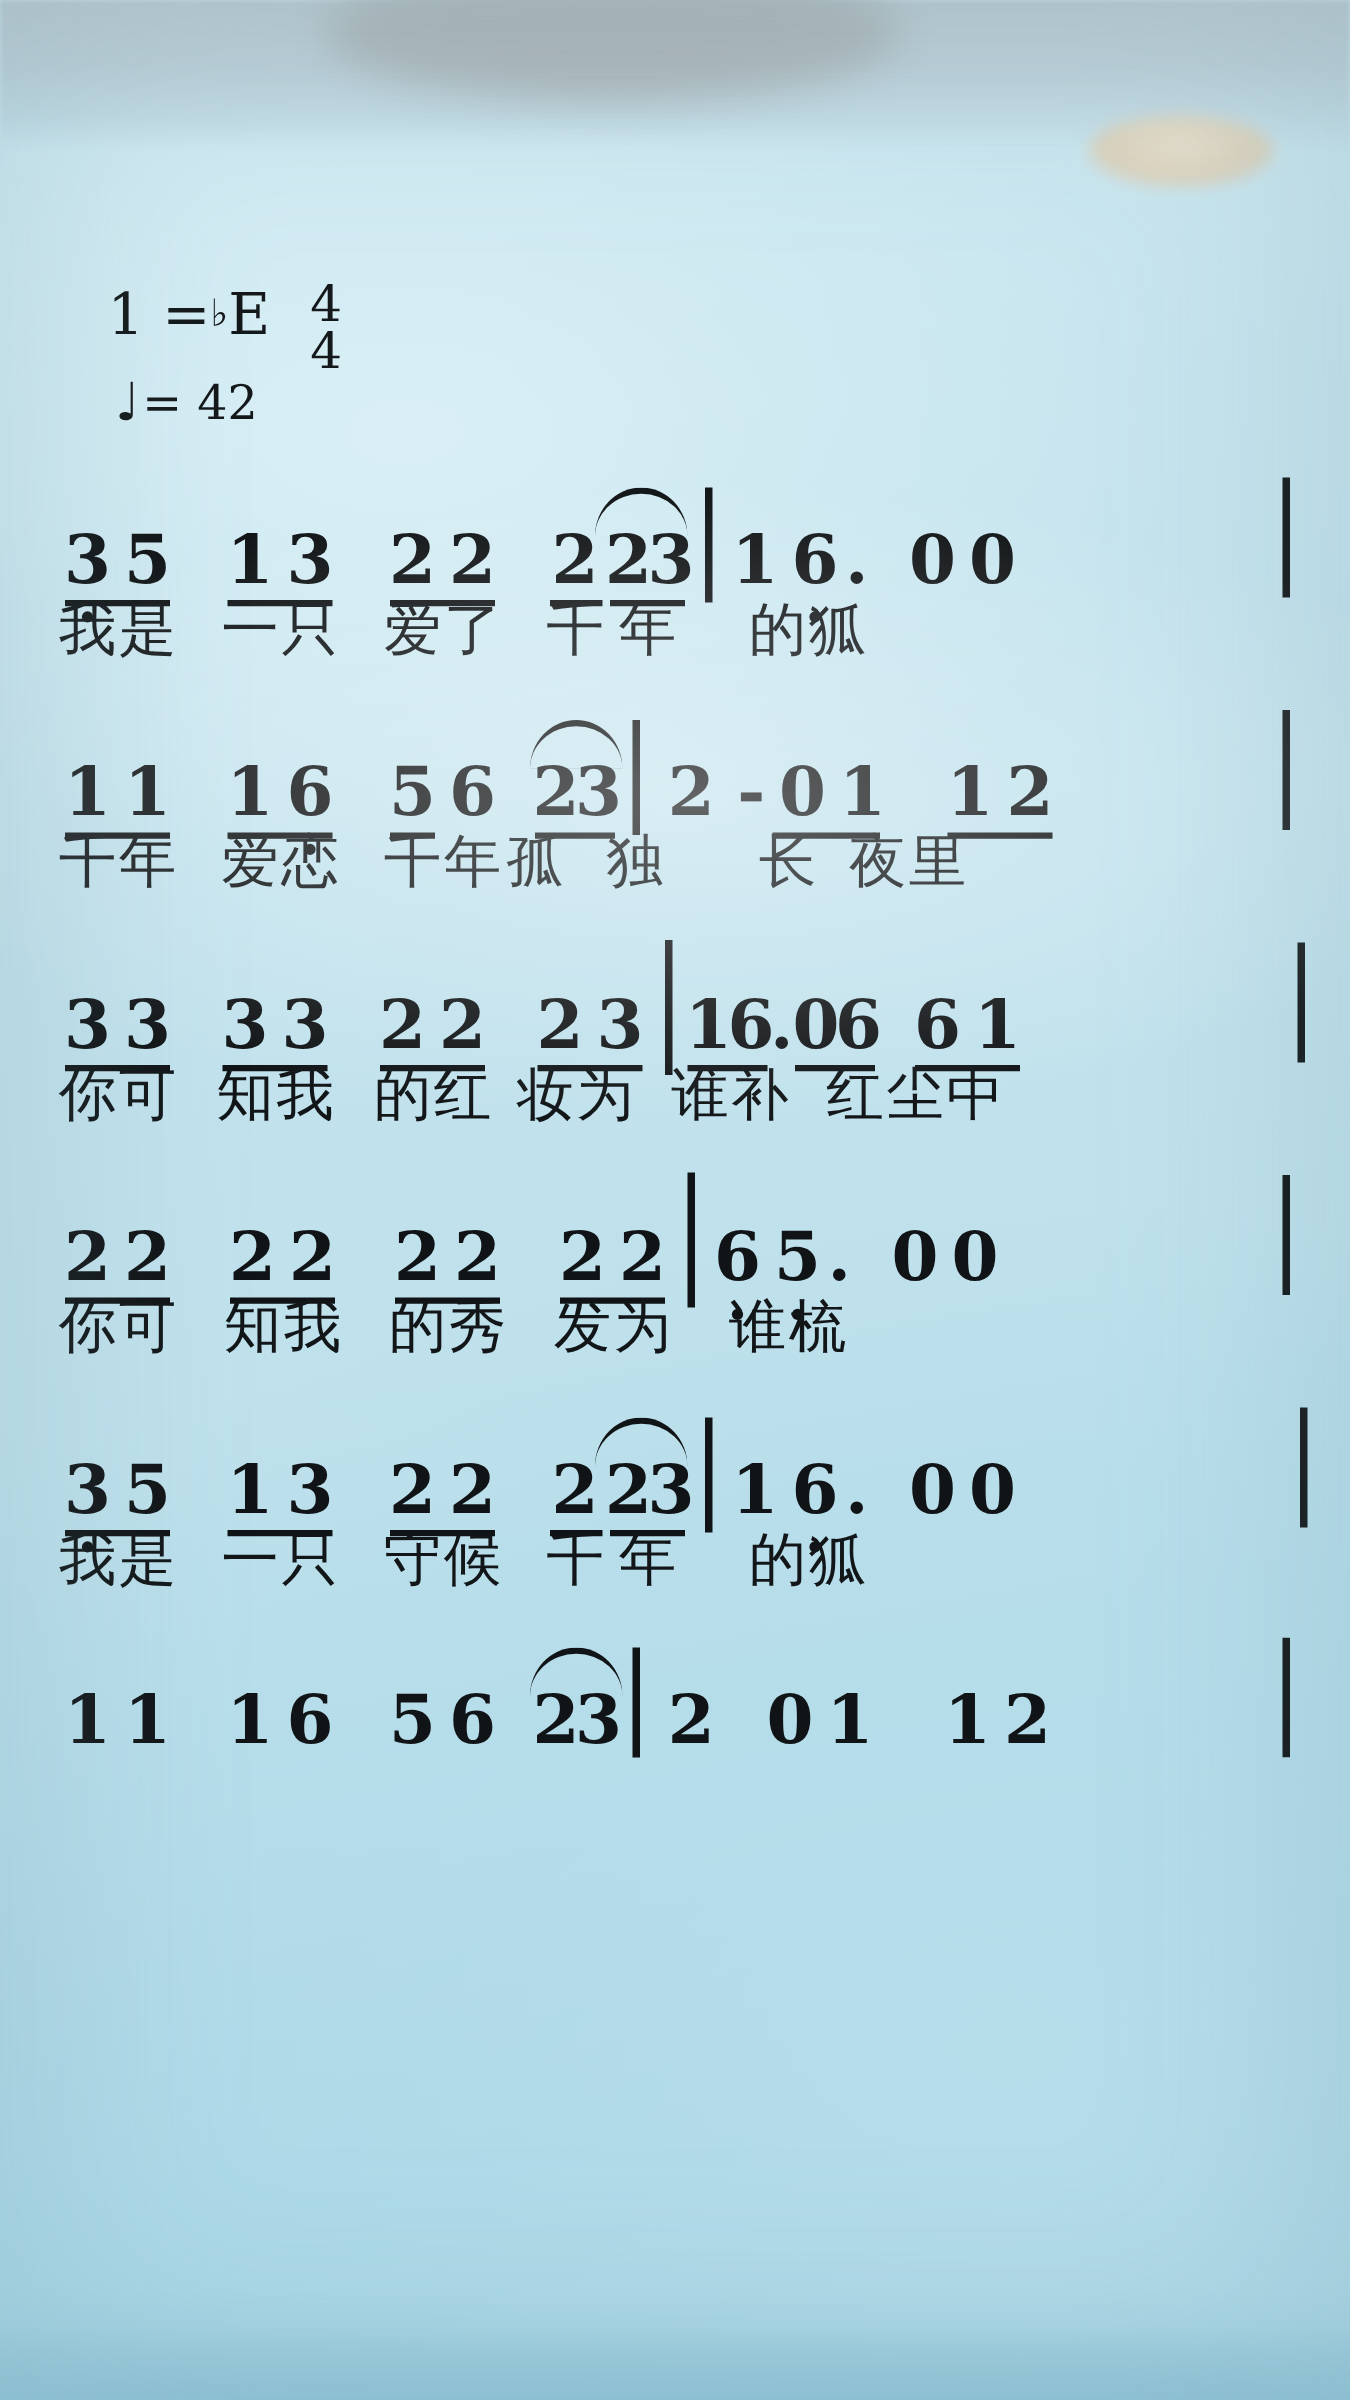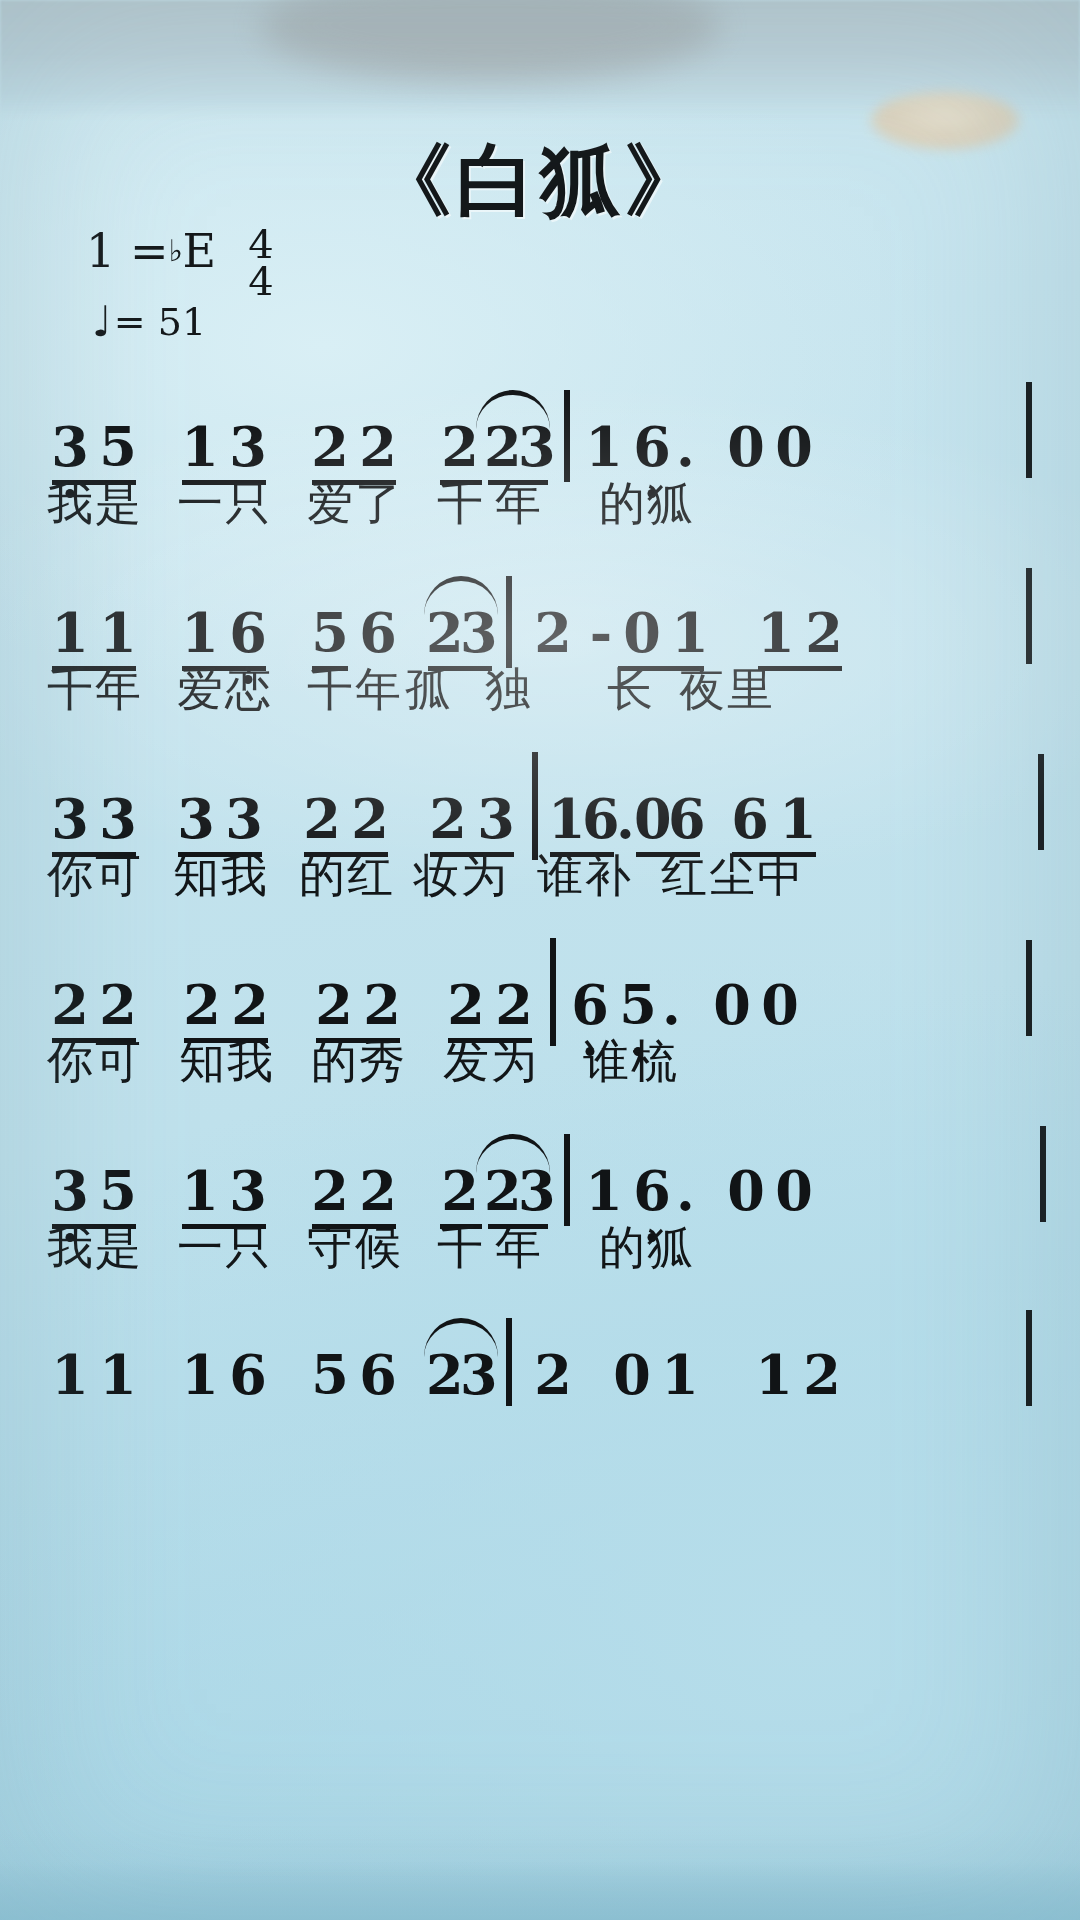--- a/index.html
+++ b/index.html
@@ -236,33 +236,32 @@
 </style>
 </head>
 <body>
 
 <div id="sheet">
 
   <div id="topband"></div>
   <div id="topblob"></div>
   <div id="topfinger"></div>
 
-  <div id="title">《白狐》</div>
 
   <div id="keyline">
     <span class="key">1 =<span class="flat">♭</span>E</span>
     <span class="meter">
       <span>4</span>
       <span>4</span>
     </span>
   </div>
 
   <div id="tempo">
     <span class="quarter">♩</span>
-    <span>= 51</span>
+    <span>= 42</span>
   </div>
 
   <div id="systems">
 
     <div class="system">
       <div class="notes">
         <div class="grp" style="margin-right:34px">
           <span class="note dotlow">3</span>
           <span class="note">5</span>
           <span class="beam" style="left:6px;width:84px"></span>

